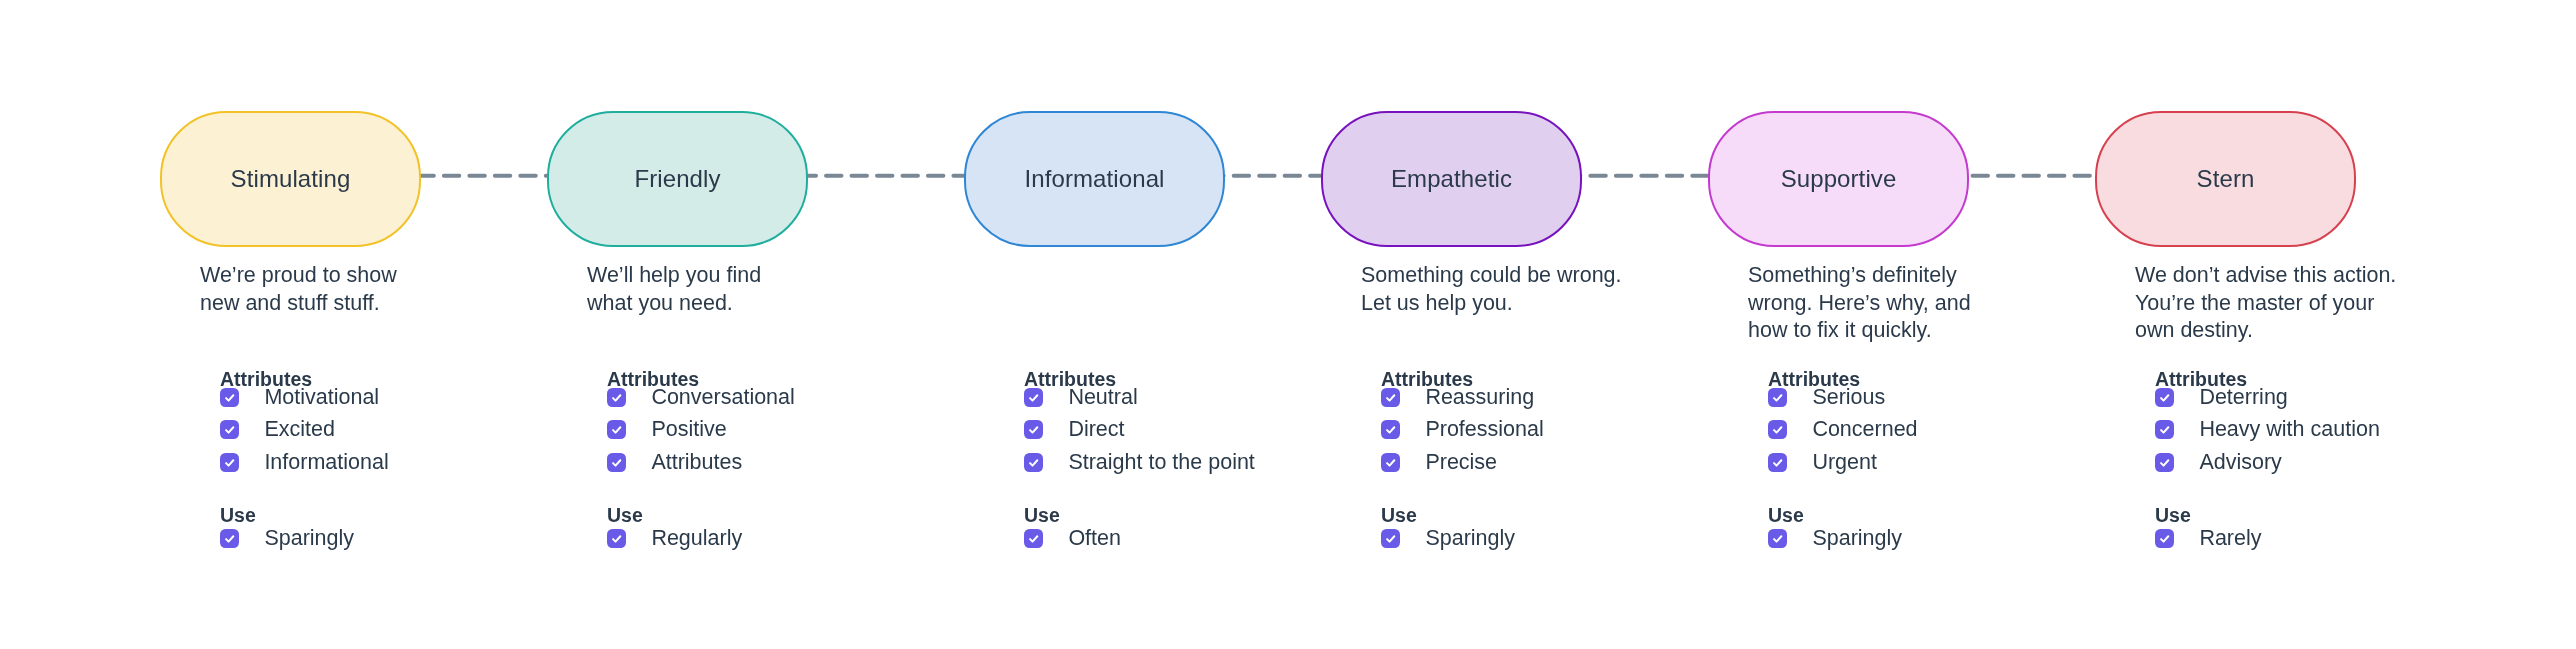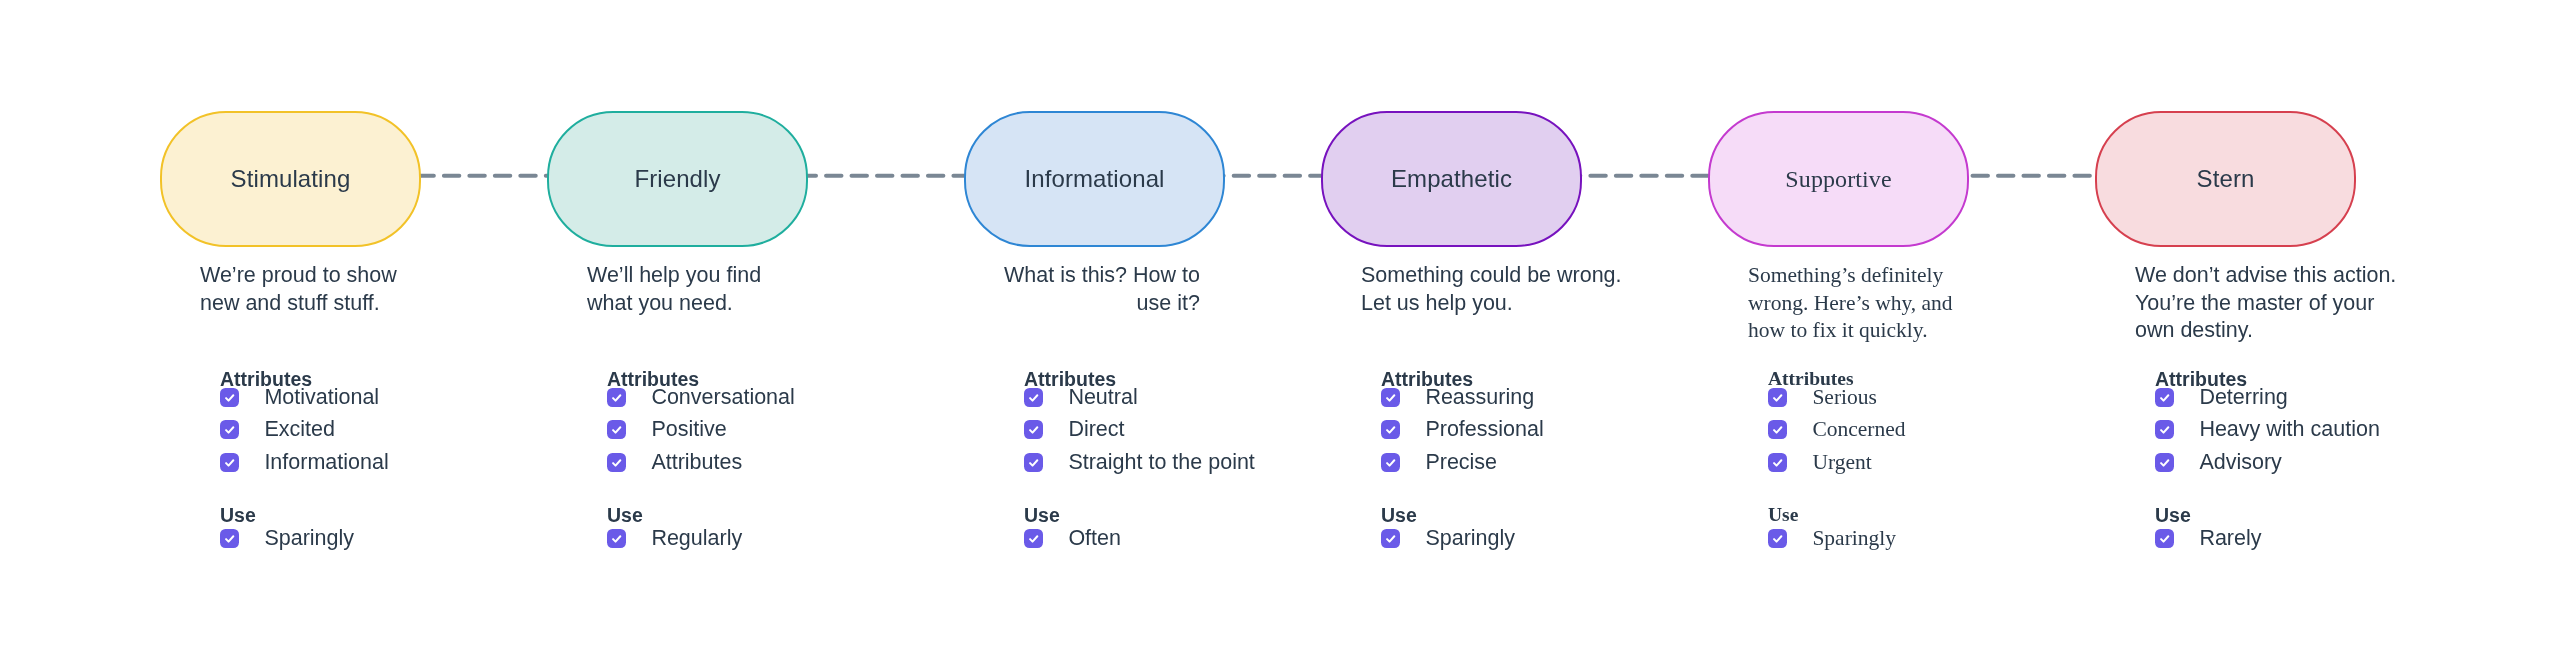--- a/index.html
+++ b/index.html
@@ -139,22 +139,20 @@
       </svg>
     </span>
     <span class="row-label">Regularly</span>
   </label>
       </div>
   </div>
     <div class="col" style="left: 964px; text-align: right; --bc: #2E86D4; --fc: #D6E4F5;">
     <div class="pill">
       <span class="pill-label">Informational</span>
     </div>
-    <div class="desc">What is this? How to
-use it?</div>
     <div class="sec-h attr-h">Attributes</div>
     <div class="rows attr-rows">
         <label class="row">
     <span class="cb" role="checkbox" aria-checked="true">
       <svg class="check" viewBox="0 0 24 24">
         <path d="M5.5 12.8l4.4 4.4 8.6-9.6" fill="none" stroke="#FFFFFF" stroke-width="3.6" stroke-linecap="round" stroke-linejoin="round"></path>
       </svg>
     </span>
     <span class="row-label">Neutral</span>
   </label>
@@ -225,21 +223,21 @@
         <label class="row">
     <span class="cb" role="checkbox" aria-checked="true">
       <svg class="check" viewBox="0 0 24 24">
         <path d="M5.5 12.8l4.4 4.4 8.6-9.6" fill="none" stroke="#FFFFFF" stroke-width="3.6" stroke-linecap="round" stroke-linejoin="round"></path>
       </svg>
     </span>
     <span class="row-label">Sparingly</span>
   </label>
       </div>
   </div>
-    <div class="col" style="left: 1708px; font-family: Liberation Serif, serif; --bc: #C43ACF; --fc: #F6DCF8;">
+    <div class="col" style="left: 1708px; --bc: #C43ACF; --fc: #F6DCF8;">
     <div class="pill">
       <span class="pill-label">Supportive</span>
     </div>
     <div class="desc">Something’s definitely
 wrong. Here’s why, and
 how to fix it quickly.</div>
     <div class="sec-h attr-h">Attributes</div>
     <div class="rows attr-rows">
         <label class="row">
     <span class="cb" role="checkbox" aria-checked="true">

